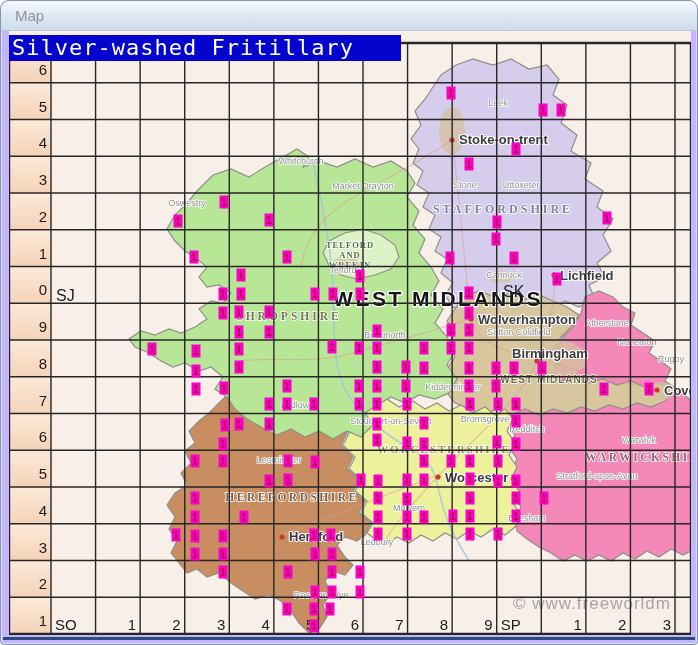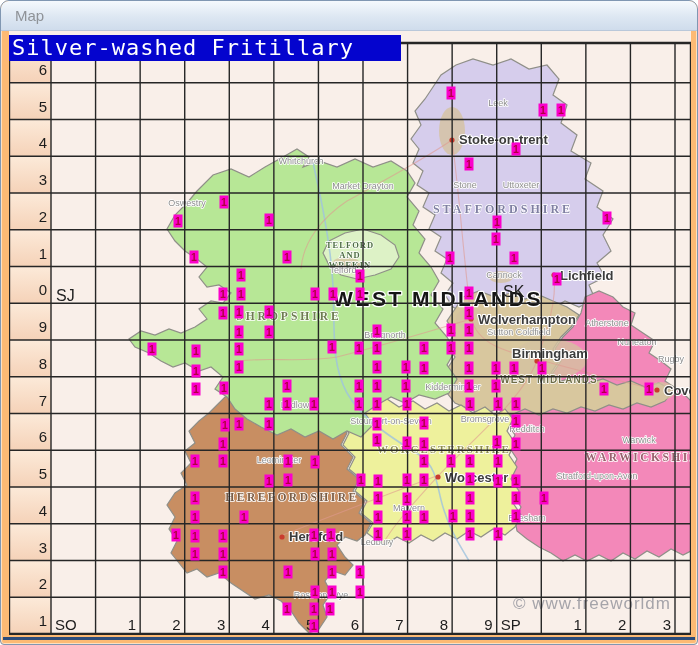--- a/index.html
+++ b/index.html
@@ -1,19 +1,19 @@
 <!DOCTYPE html>
 <html><head>
 <meta charset="utf-8">
 <style>
   html,body{margin:0;padding:0;background:#ffffff;}
   .window{
     position:relative;width:698px;height:645px;overflow:hidden;
     font-family:"Liberation Sans",sans-serif;
-    background:#fdba74;border:1px solid #8097b2;
+    background:#c4b5fd;border:1px solid #8097b2;
     border-radius:9px 9px 4px 4px;
     box-shadow:inset 0 0 0 1px rgba(255,255,255,.55);
     box-sizing:border-box;
   }
   .titlebar{
     position:absolute;top:0;left:0;right:0;height:30px;
     background:linear-gradient(#f5f9fd,#dde7f2 55%,#cfdcec);
     border-bottom:1px solid #bac8da;border-radius:8px 8px 0 0;
     color:#8f9398;font-size:15px;line-height:29px;padding-left:14px;
     box-sizing:border-box;

